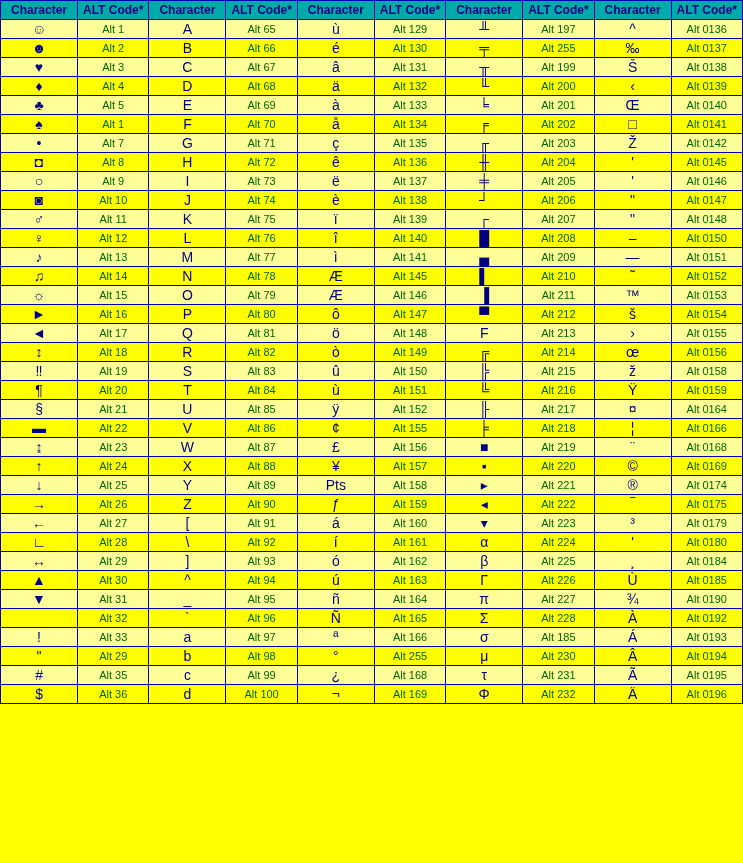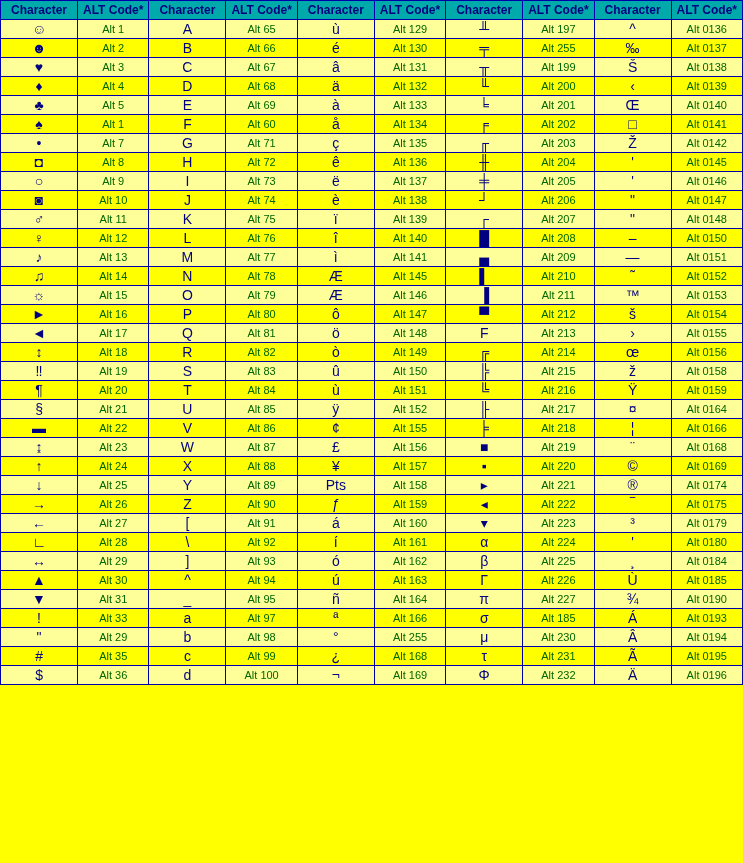--- a/index.html
+++ b/index.html
@@ -111,21 +111,21 @@
         <td>Alt 133</td>
         <td>╘</td>
         <td>Alt 201</td>
         <td>Œ</td>
         <td>Alt 0140</td>
       </tr>
       <tr>
         <td>♠</td>
         <td>Alt 1</td>
         <td>F</td>
-        <td>Alt 60</td>
+        <td>Alt 70</td>
         <td>å</td>
         <td>Alt 134</td>
         <td>╒</td>
         <td>Alt 202</td>
         <td>□</td>
         <td>Alt 0141</td>
       </tr>
       <tr>
         <td>•</td>
         <td>Alt 7</td>
@@ -420,20 +420,32 @@
         <td>_</td>
         <td>Alt 95</td>
         <td>ñ</td>
         <td>Alt 164</td>
         <td>π</td>
         <td>Alt 227</td>
         <td>¾</td>
         <td>Alt 0190</td>
       </tr>
       <tr>
+        <td></td>
+        <td>Alt 32</td>
+        <td>`</td>
+        <td>Alt 96</td>
+        <td>Ñ</td>
+        <td>Alt 165</td>
+        <td>Σ</td>
+        <td>Alt 228</td>
+        <td>À</td>
+        <td>Alt 0192</td>
+      </tr>
+      <tr>
         <td>!</td>
         <td>Alt 33</td>
         <td>a</td>
         <td>Alt 97</td>
         <td>ª</td>
         <td>Alt 166</td>
         <td>σ</td>
         <td>Alt 185</td>
         <td>Á</td>
         <td>Alt 0193</td>

